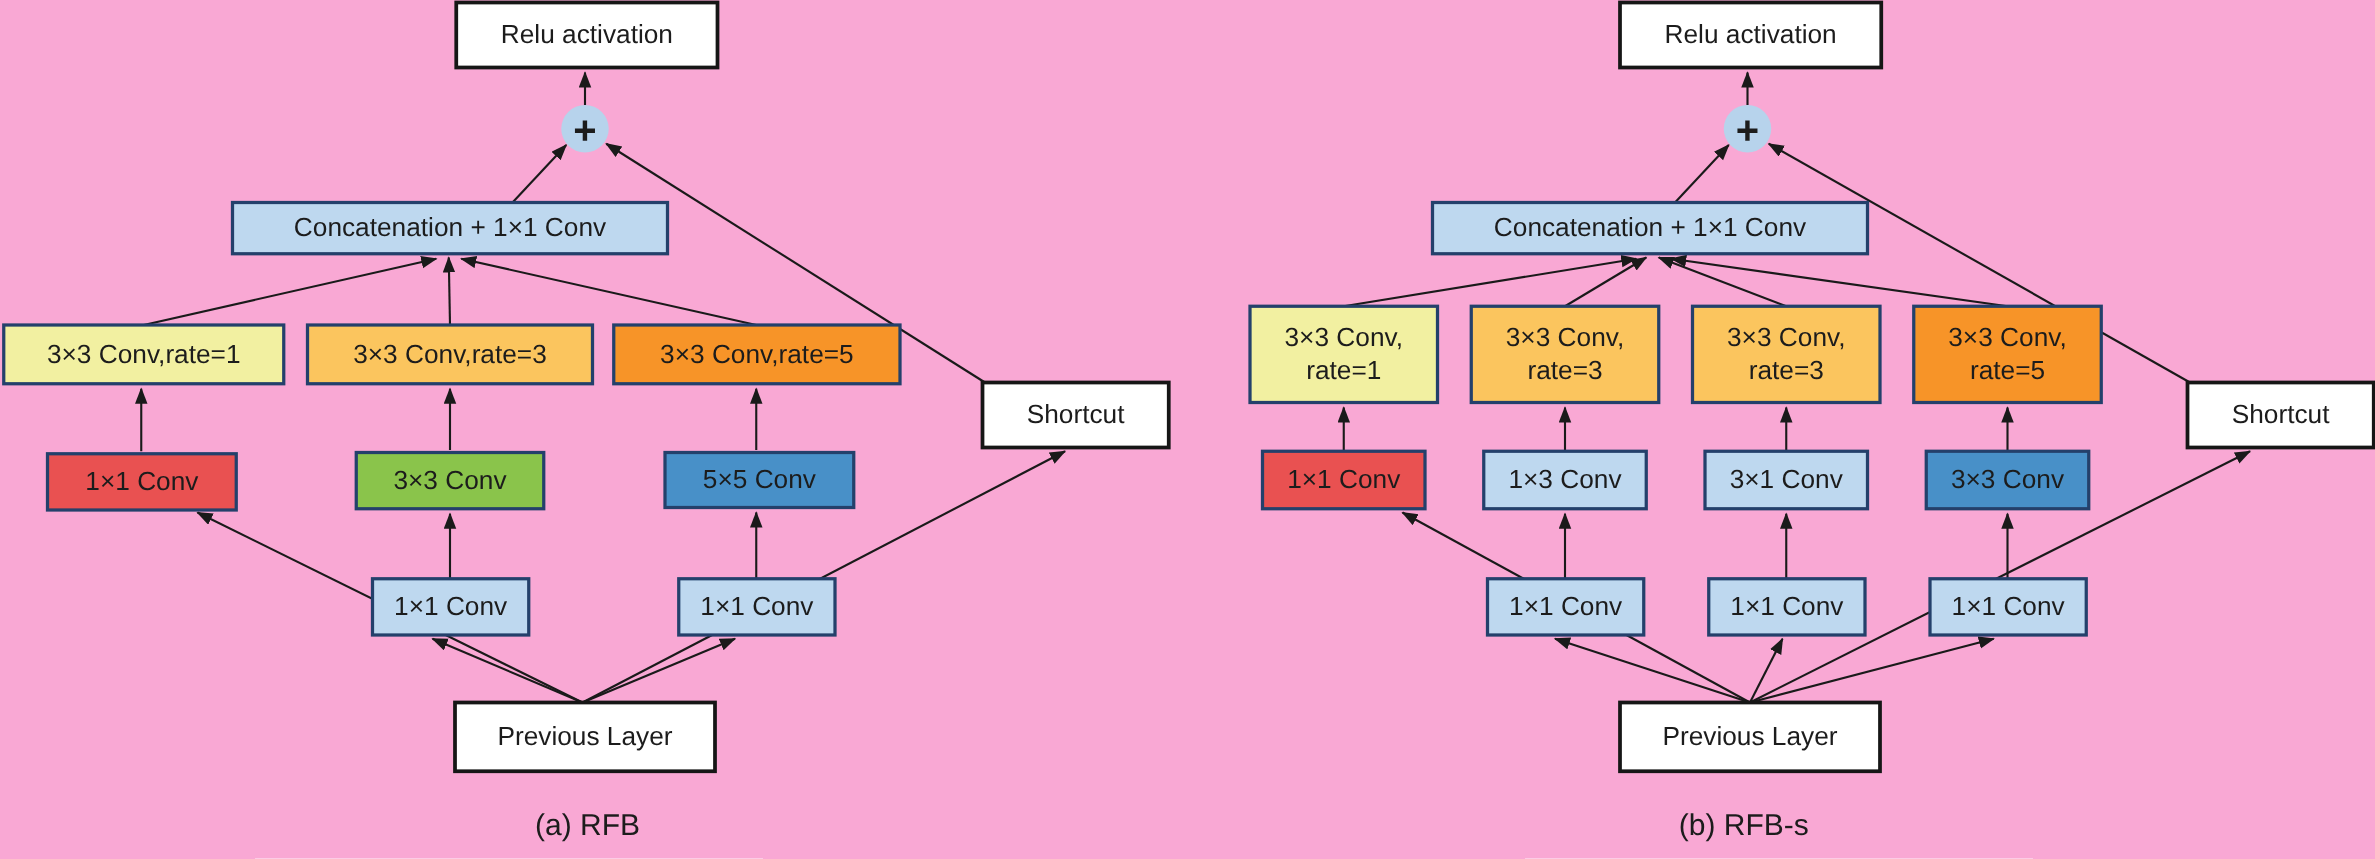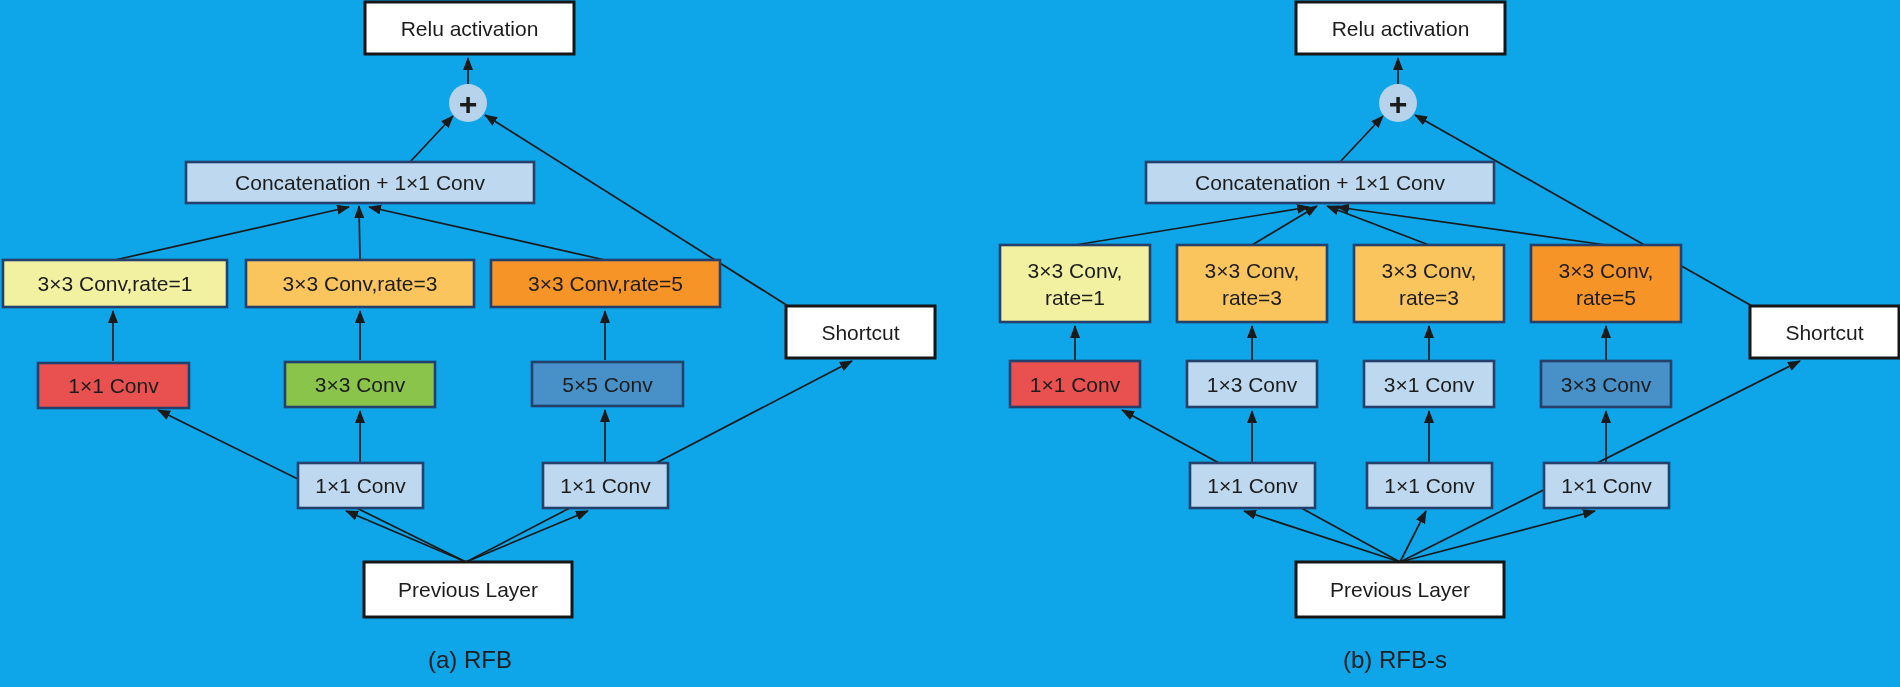--- a/index.html
+++ b/index.html
@@ -1,18 +1,18 @@
 <!DOCTYPE html>
 <html><head>
 <meta charset="utf-8">
 <style>
   html,body{margin:0;padding:0;background:#ffffff;}
   body{width:1900px;height:687px;overflow:hidden;
        font-family:"Liberation Sans","DejaVu Sans",sans-serif;}
-  #figure-wrap{position:relative;width:1900px;height:687px;background:#0ea5e9;}
+  #figure-wrap{position:relative;width:1900px;height:687px;background:#f9a8d4;}
   svg text{font-family:"Liberation Sans","DejaVu Sans",sans-serif;}
 </style>
 </head>
 <body>
 
 <div id="figure-wrap">
   <svg id="diagram-svg" width="1900" height="687" viewBox="0 0 1900 687">
       <defs>
         <marker id="arrow" markerUnits="userSpaceOnUse" markerWidth="14" markerHeight="12" refX="12" refY="5" orient="auto">
           <path d="M0,0 L13,5 L0,10 Z" fill="#1a1a1a"></path>

